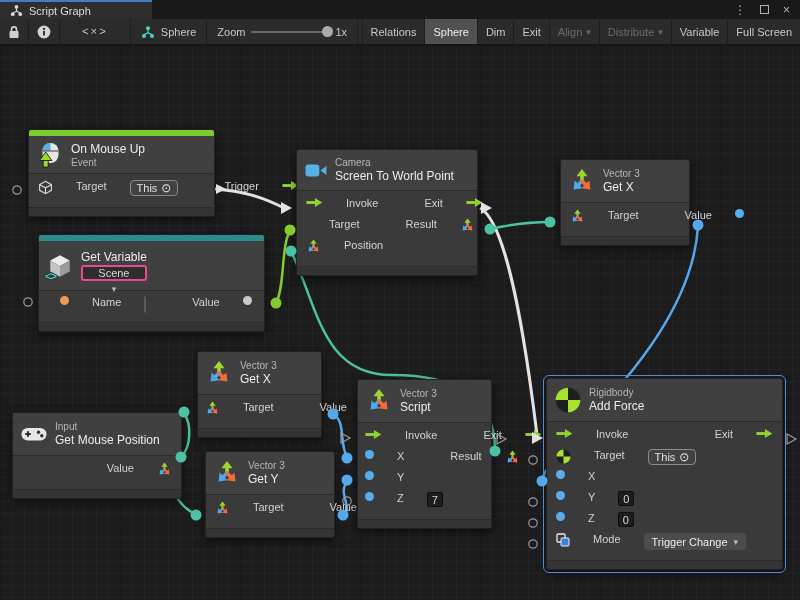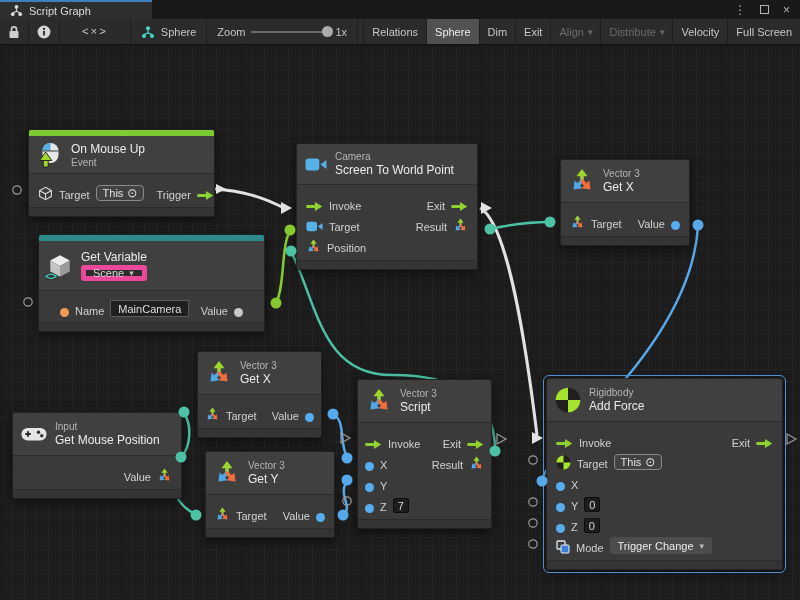--- a/index.html
+++ b/index.html
@@ -45,36 +45,36 @@
           border-radius:3px; box-shadow:0 3px 9px rgba(0,0,0,.55); color:#d2d2d2; font-size:11px; }
   .node.selected { outline:1px solid #4f8fd6; outline-offset:2px; }
   .accent { height:6px; border-radius:2px 2px 0 0; }
   .nheader { display:flex; align-items:center; gap:8px; padding:0 10px 0 8px; background:#404040;
              border-bottom:1px solid #2c2c2c; border-radius:2px 2px 0 0; }
   .htext { display:flex; flex-direction:column; justify-content:center; gap:1px; }
   .ntype { font-size:10px; color:#b5b5b5; }
   .ntitle { font-size:12px; color:#ececec; }
   .nsub { font-size:10px; color:#b5b5b5; }
   .nbody { padding:6px 0; }
-  .row { display:flex; align-items:flex-end; height:21px; padding:0 9px; gap:6px; }
+  .row { display:flex; align-items:flex-start; height:21px; padding:0 9px; gap:23px; }
   .grow { flex:1; }
   .lbl { color:#d2d2d2; white-space:nowrap; }
   .nfooter { height:9px; background:#343434; border-top:1px solid #2b2b2b; border-radius:0 0 2px 2px; }
 
   .dot { width:9px; height:9px; border-radius:50%; flex:0 0 auto; }
   .p-blue { background:#56aef0; } .p-orange { background:#f09a54; } .p-gray { background:#c9c9c9; }
 
   .chip { display:inline-flex; align-items:center; gap:4px; border:1px solid #8a8a8a; border-radius:4px;
           background:#424242; padding:0 6px; height:16px; font-size:11px; color:#e2e2e2; }
   .chip .tgt { font-size:12px; line-height:1; }
   .ddfield { display:inline-flex; align-items:stretch; border:1px solid #5a5a5a; border-radius:1px; overflow:hidden; height:17px; }
   .ddfield .txt { background:#1f1f1f; color:#dedede; padding:0 7px; display:flex; align-items:center; }
   .ddfield .arr { background:#3c3c3c; border-left:1px solid #5a5a5a; padding:0 5px; display:flex; align-items:center; font-size:9px; color:#ccc; }
-  .pill { display:inline-flex; align-items:center; gap:5px; background:#2d2d2d; border:5px solid #ec4899;
-          border-radius:3px; padding:0 7px; height:16px; font-size:11px; color:#d8d8d8; }
+  .pill { display:inline-flex; align-items:center; gap:5px; background:#2d2d2d; border:2px solid #ec4899;
+          border-radius:3px; padding:0 7px; height:16px; font-size:11px; color:#d8d8d8;flex-direction:column; }
   .pill .dd, .mode-dd .dd { font-size:9px; color:#bbb; }
   .mode-dd { display:inline-flex; align-items:center; gap:6px; background:#4c4c4c; border-radius:3px;
              padding:0 8px; height:17px; color:#ececec; }
   .numfield { display:inline-block; background:#1d1d1d; border:1px solid #0d0d0d; border-radius:2px;
               min-width:15px; padding:0 4px; height:15px; line-height:15px; color:#d8d8d8; }
   .i26 { width:26px; height:26px; flex:0 0 auto; }
   .i20 { width:22px; height:17px; flex:0 0 auto; }
   .i15 { width:15px; height:15px; flex:0 0 auto; }
   .fa  { width:17px; height:11px; flex:0 0 auto; }
   .iconstack { position:relative; width:26px; height:26px; flex:0 0 auto; }
@@ -205,21 +205,21 @@
       <span class="abtn">Dim</span>
       <span class="abtn">Exit</span>
       <span class="abtn disabled">
           <span>Align</span>
           <span class="dd">▾</span>
         </span>
       <span class="abtn disabled">
           <span>Distribute</span>
           <span class="dd">▾</span>
         </span>
-      <span class="abtn">Velocity</span>
+      <span class="abtn">Variable</span>
       <span class="abtn">Full Screen</span>
     </div>
   </div>
 
   <div class="graph">
 
     <svg class="layer wires">
       <path d="M215,144 C243,146 262,152 284,163" fill="none" stroke="#e2e2e2" stroke-width="3"></path>
       <path d="M480,163 C508,178 526,300 537,390" fill="none" stroke="#e2e2e2" stroke-width="3"></path>
       <path d="M276,258 C285,242 281,200 290,186" fill="none" stroke="#86ca2f" stroke-width="2.5"></path>
@@ -289,21 +289,21 @@
             <span class="arr">▾</span>
           </span>
           <span class="grow"></span>
           <span class="lbl">Value</span>
           <span class="dot p-gray"></span>
         </div>
       </div>
       <div class="nfooter"></div>
     </div>
 
-    <div class="node" style="left:296px;top:98px;width:182px">
+    <div class="node" style="left:296px;top:104px;width:182px">
       <div class="nheader" style="height:41px">
         <svg class="i20" viewBox="0 0 20 14" fill="#56b1e8">
             <use href="#camera"></use>
           </svg>
         <div class="htext">
           <div class="ntype">Camera</div>
           <div class="ntitle">Screen To World Point</div>
         </div>
       </div>
       <div class="nbody">

